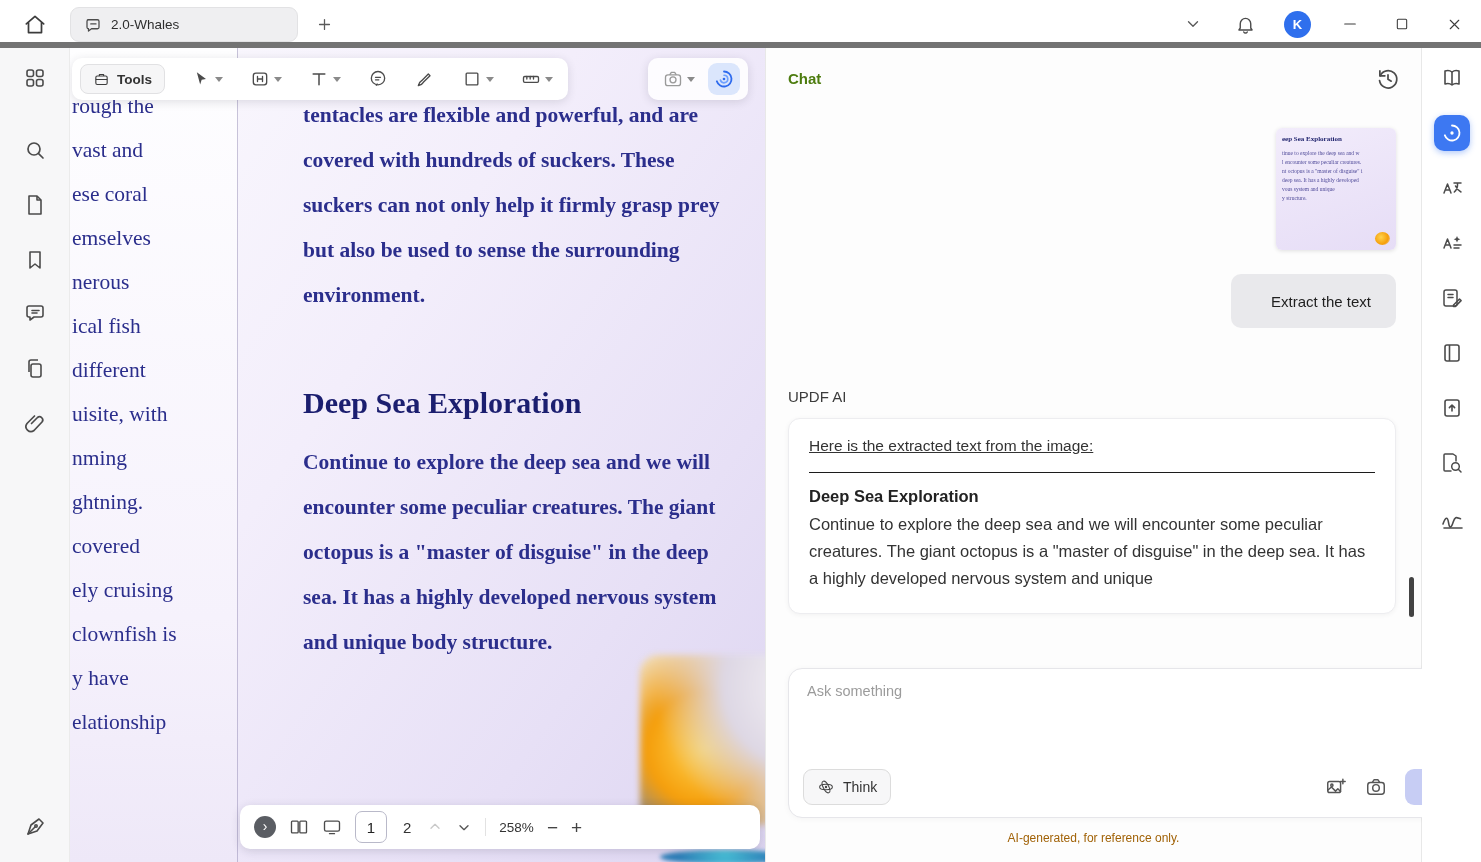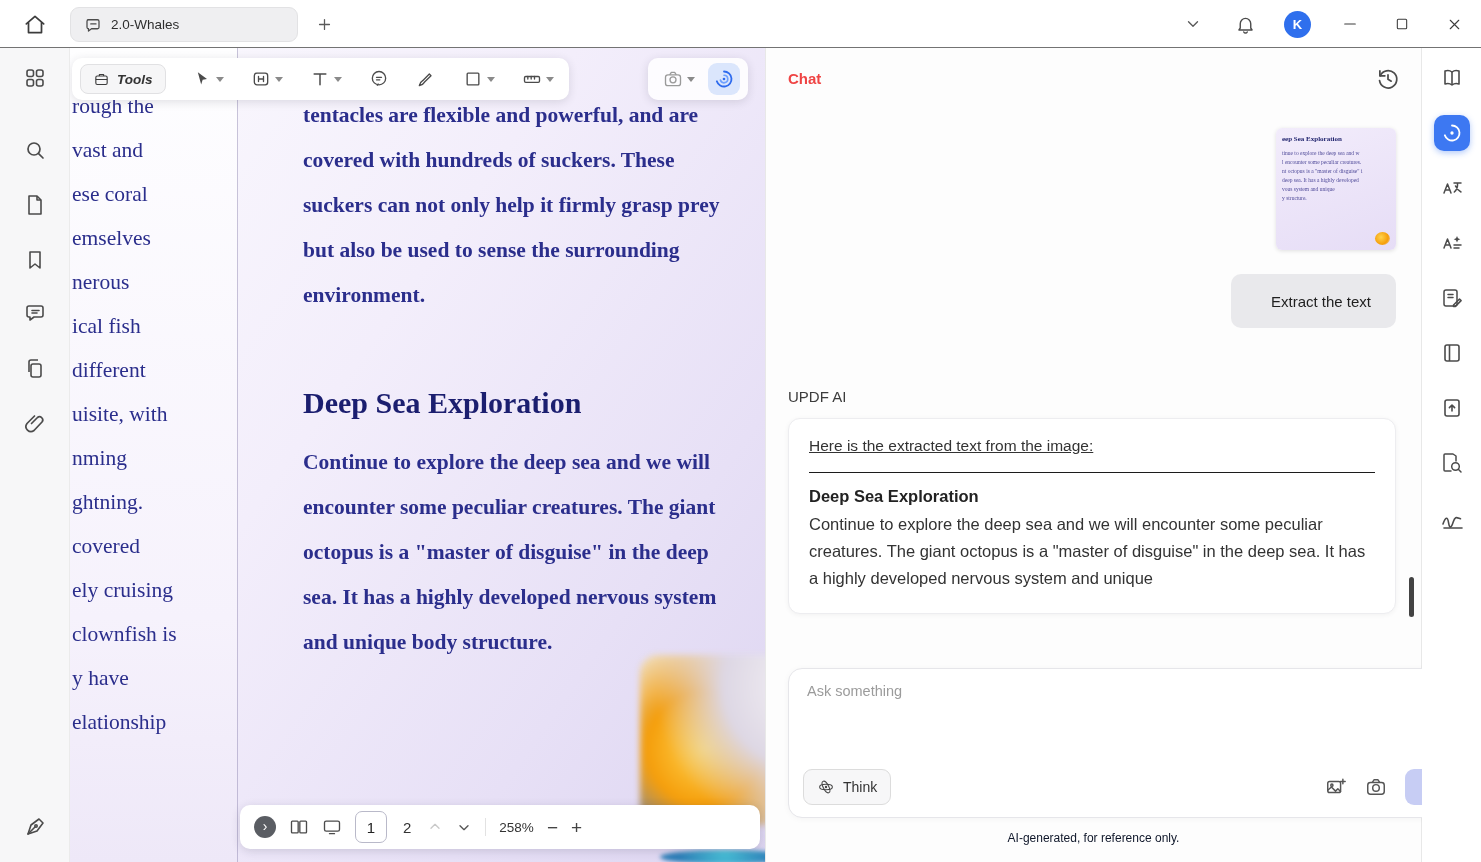--- a/index.html
+++ b/index.html
@@ -1,21 +1,21 @@
 <!DOCTYPE html>
 <html><head>
 <meta charset="utf-8">
 <style>
   * { margin:0; padding:0; box-sizing:border-box; }
   html,body { width:1481px; height:862px; overflow:hidden; }
   body { font-family:"Liberation Sans", sans-serif; background:#fff; color:#333; }
   .app { position:relative; width:1481px; height:862px; background:#fff; overflow:hidden; }
 
   
-  .titlebar { position:absolute; left:0; top:0; width:1481px; height:48px; background:#fff; border-bottom:1px solid #737373; }
+  .titlebar { position:absolute; left:0; top:0; width:1481px; height:48px; background:#fff; border-bottom:6px solid #737373; }
   .home-btn { position:absolute; left:22px; top:12px; width:26px; height:26px; }
   .tab { position:absolute; left:70px; top:7px; width:228px; height:35px; background:#efeff1; border:1px solid #e2e2e4; border-radius:9px; display:flex; align-items:center; gap:9px; padding:0 13px; }
   .tab-label { font-size:13.5px; color:#2e2e2e; }
   .tab-add { position:absolute; left:313px; top:13px; width:22px; height:22px; display:flex; align-items:center; justify-content:center; }
   .tb-right { position:absolute; right:0; top:0; height:48px; display:flex; align-items:center; gap:26px; padding-right:14px; }
   .avatar { width:27px; height:27px; border-radius:50%; background:#2f6fed; color:#fff; font-size:13px; font-weight:bold; display:flex; align-items:center; justify-content:center; }
   .win-btn { width:26px; height:26px; display:flex; align-items:center; justify-content:center; }
 
   
   .left-rail { position:absolute; left:0; top:48px; width:70px; height:814px; background:#f7f7f8; border-right:1px solid #ebebeb; }
@@ -35,42 +35,42 @@
     background:
       radial-gradient(circle at 72% 18%, #f5f2f6 0%, #ddd7e4 38%, rgba(221,215,228,0) 70%),
       radial-gradient(circle at 28% 55%, #ffd34d 0%, #f59e0b 30%, rgba(245,158,11,0) 62%),
       radial-gradient(circle at 10% 92%, #2f6bd8 0%, rgba(47,107,216,0) 45%),
       linear-gradient(135deg,#efe9dd,#d9d3e6); }
   .photo-sliver { position:absolute; left:590px; top:802px; width:130px; height:14px; border-radius:50%; filter:blur(2px);
     background:radial-gradient(circle at 50% 0%, #49c2d8 0%, #2e7fb8 70%); }
 
   
   .float-toolbar { position:absolute; left:2px; top:10px; height:42px; background:#fff; border-radius:10px;
-    box-shadow:0 2px 10px rgba(40,40,60,.14); display:inline-flex; align-items:center; padding:0 8px; gap:13px; z-index:5;font-style:italic; }
+    box-shadow:0 2px 10px rgba(40,40,60,.14); display:inline-flex; align-items:center; padding:0 8px; gap:13px; z-index:5; }
   .tools-btn { height:30px; border-radius:8px; background:#f6f6f7; border:1px solid #e1e1e3; display:flex; align-items:center; gap:7px; padding:0 12px; margin-right:6px; }
   .tools-btn span { font-size:13.5px; font-weight:bold; color:#333; }
   .tool-slot { display:flex; align-items:center; gap:4px; padding:0 7px; height:32px; border-radius:7px; }
   .caret { width:0; height:0; border-left:4px solid transparent; border-right:4px solid transparent; border-top:5px solid #8a8a8a; }
   .float-toolbar2 { position:absolute; left:578px; top:10px; height:42px; background:rgba(255,255,255,.85); border-radius:10px;
     box-shadow:0 2px 10px rgba(40,40,60,.14); display:inline-flex; align-items:center; padding:0 8px; gap:6px; z-index:5; }
   .ai-tool-btn { width:32px; height:32px; border-radius:9px; background:#dbe6fc; display:flex; align-items:center; justify-content:center; }
 
   
   .page-controls { position:absolute; left:170px; top:757px; width:520px; height:44px; background:#fff; border-radius:10px;
     box-shadow:0 2px 10px rgba(40,40,60,.16); display:flex; align-items:center; gap:13px; padding:0 14px; z-index:6; }
   .pc-circle { width:22px; height:22px; border-radius:50%; background:#5a5d63; color:#fff; display:flex; align-items:center; justify-content:center; font-size:14px; line-height:1; padding-bottom:2px; }
   .page-box { width:32px; height:32px; border:1.5px solid #b9b9c9; border-radius:7px; display:flex; align-items:center; justify-content:center; font-size:15px; color:#222; background:#fff; }
   .page2 { font-size:15px; color:#333; padding:0 3px; }
   .pc-div { width:1px; height:18px; background:#e2e2e2; }
   .pc-zoom { font-size:13.5px; color:#333; }
   .pc-sign { font-size:19px; color:#444; line-height:1; }
 
   
   .chat-panel { position:absolute; left:765px; top:48px; width:657px; height:814px; background:#fdfdfd; border-left:1px solid #e8e8e8; border-right:1px solid #e8e8e8; }
-  .chat-title { position:absolute; left:22px; top:22px; font-size:15px; font-weight:bold; color:#ef4444; }
+  .chat-title { position:absolute; left:22px; top:22px; font-size:15px; font-weight:bold; color:#4d7c0f; }
   .history-btn { position:absolute; right:20px; top:18px; width:26px; height:26px; }
   .thumb { position:absolute; left:510px; top:80px; width:120px; height:122px; border-radius:6px; overflow:hidden;
     background:linear-gradient(160deg,#f2ecfb 0%,#e6ddf6 100%); box-shadow:0 1px 4px rgba(0,0,0,.12); padding:7px 6px; }
   .thumb-title { font-family:"Liberation Serif", serif; font-size:7px; font-weight:bold; color:#21246e; margin-bottom:6px; }
   .thumb-line { font-family:"Liberation Serif", serif; font-size:5.5px; line-height:9px; color:#4f4a99; white-space:nowrap; }
   .thumb-splash { position:absolute; right:6px; bottom:5px; width:15px; height:13px; border-radius:50%;
     background:radial-gradient(circle at 40% 40%, #ffd34d 0%, #f59e0b 60%, rgba(245,158,11,0) 100%); }
   .extract-bubble { position:absolute; left:465px; top:226px; width:165px; height:54px; background:#e9e9ec; border-radius:10px;
     display:flex; align-items:center; justify-content:center; font-size:15px; color:#1f1f1f;padding-left:15px; }
   .ai-name { position:absolute; left:22px; top:340px; font-size:15px; color:#3c3c3c; }
@@ -82,21 +82,21 @@
   .ai-body { font-size:16.5px; color:#333; line-height:1.65; }
   .chat-scroll-thumb { position:absolute; right:7px; top:529px; width:5px; height:40px; border-radius:3px; background:#434343; }
   .input-card { position:absolute; left:22px; top:620px; width:716px; height:150px; background:#fff; border:1px solid #e6e6ea; border-radius:14px; box-shadow:0 1px 6px rgba(0,0,0,.04); }
   .chat-input { position:absolute; left:18px; top:14px; width:560px; border:none; outline:none; font-size:14.5px; color:#333; background:transparent; font-family:"Liberation Sans", sans-serif; }
   .chat-input::placeholder { color:#9b9b9b; }
   .input-row { position:absolute; left:14px; right:14px; bottom:12px; display:flex; align-items:center; justify-content:space-between; }
   .think-chip { height:36px; border:1px solid #dcdcdc; background:#f7f7f8; border-radius:9px; display:flex; align-items:center; gap:8px; padding:0 13px; }
   .think-chip span { font-size:14px; color:#333; }
   .input-right { display:flex; align-items:center; gap:18px; }
   .send-btn { width:84px; height:36px; border-radius:9px; background:#c7cdf4; border:none; display:flex; align-items:center; justify-content:center; }
-  .chat-footer { position:absolute; left:0; top:783px; width:100%; text-align:center; font-size:12px; color:#0f172a; }
+  .chat-footer { position:absolute; left:0; top:783px; width:100%; text-align:center; font-size:12px; color:#a16207; }
 
   
   .right-rail { position:absolute; left:1422px; top:48px; width:59px; height:814px; background:#fff; }
   .rr-ic { position:absolute; left:50%; transform:translateX(-50%); width:24px; height:24px; }
   .rr-ai { position:absolute; left:50%; transform:translateX(-50%); top:67px; width:36px; height:36px; border-radius:10px; background:#3d78f2; display:flex; align-items:center; justify-content:center; box-shadow:0 2px 6px rgba(61,120,242,.4); }
 
   svg { display:block; }
 </style>
 </head>
 <body>

